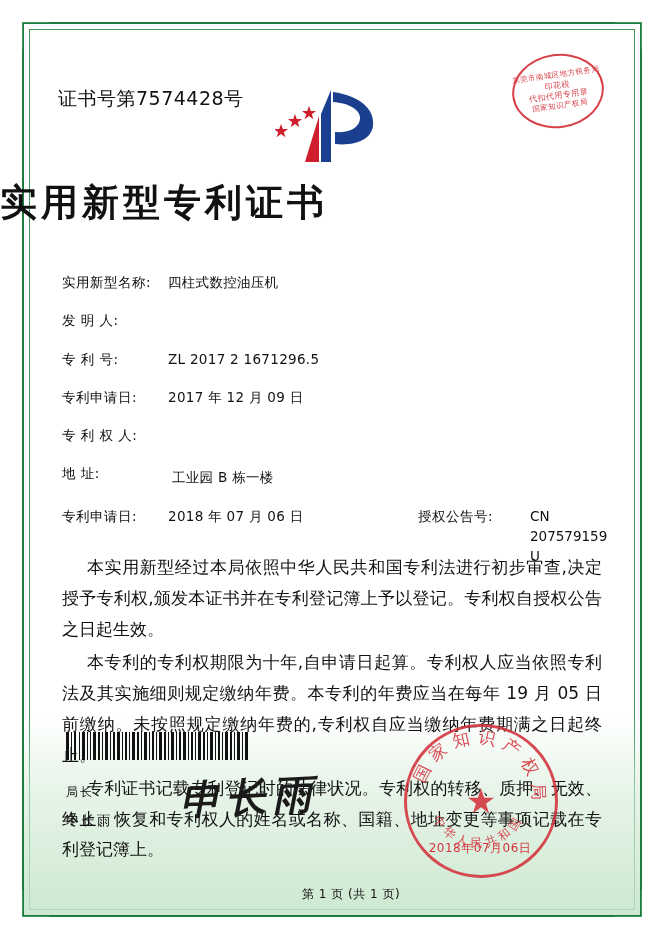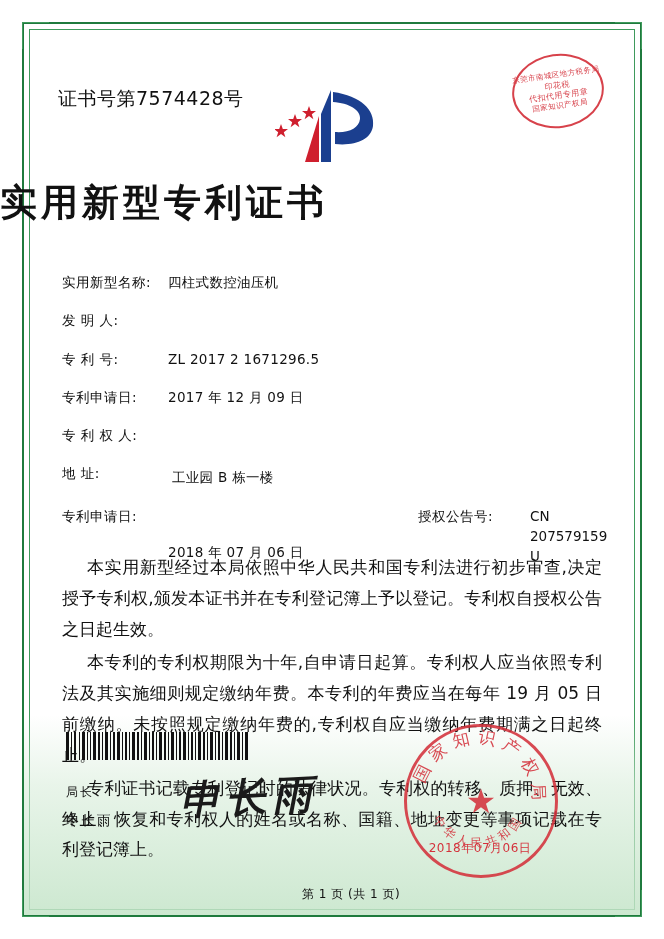--- a/index.html
+++ b/index.html
@@ -142,21 +142,20 @@
     flex: 1 1 auto;
     letter-spacing: 0.3px;
   }
   .field-value .l2 {
     display: block;
     margin-top: 4px;
     margin-left: 4px;
   }
   .field-row.split .field-value {
     flex: 0 0 250px;
-    margin-top: 36px;
   }
   .field-label2 {
     width: 112px;
     flex: 0 0 112px;
     letter-spacing: 0.5px;
   }
   .field-value2 {
     flex: 1 1 auto;
   }
   .paragraphs {

